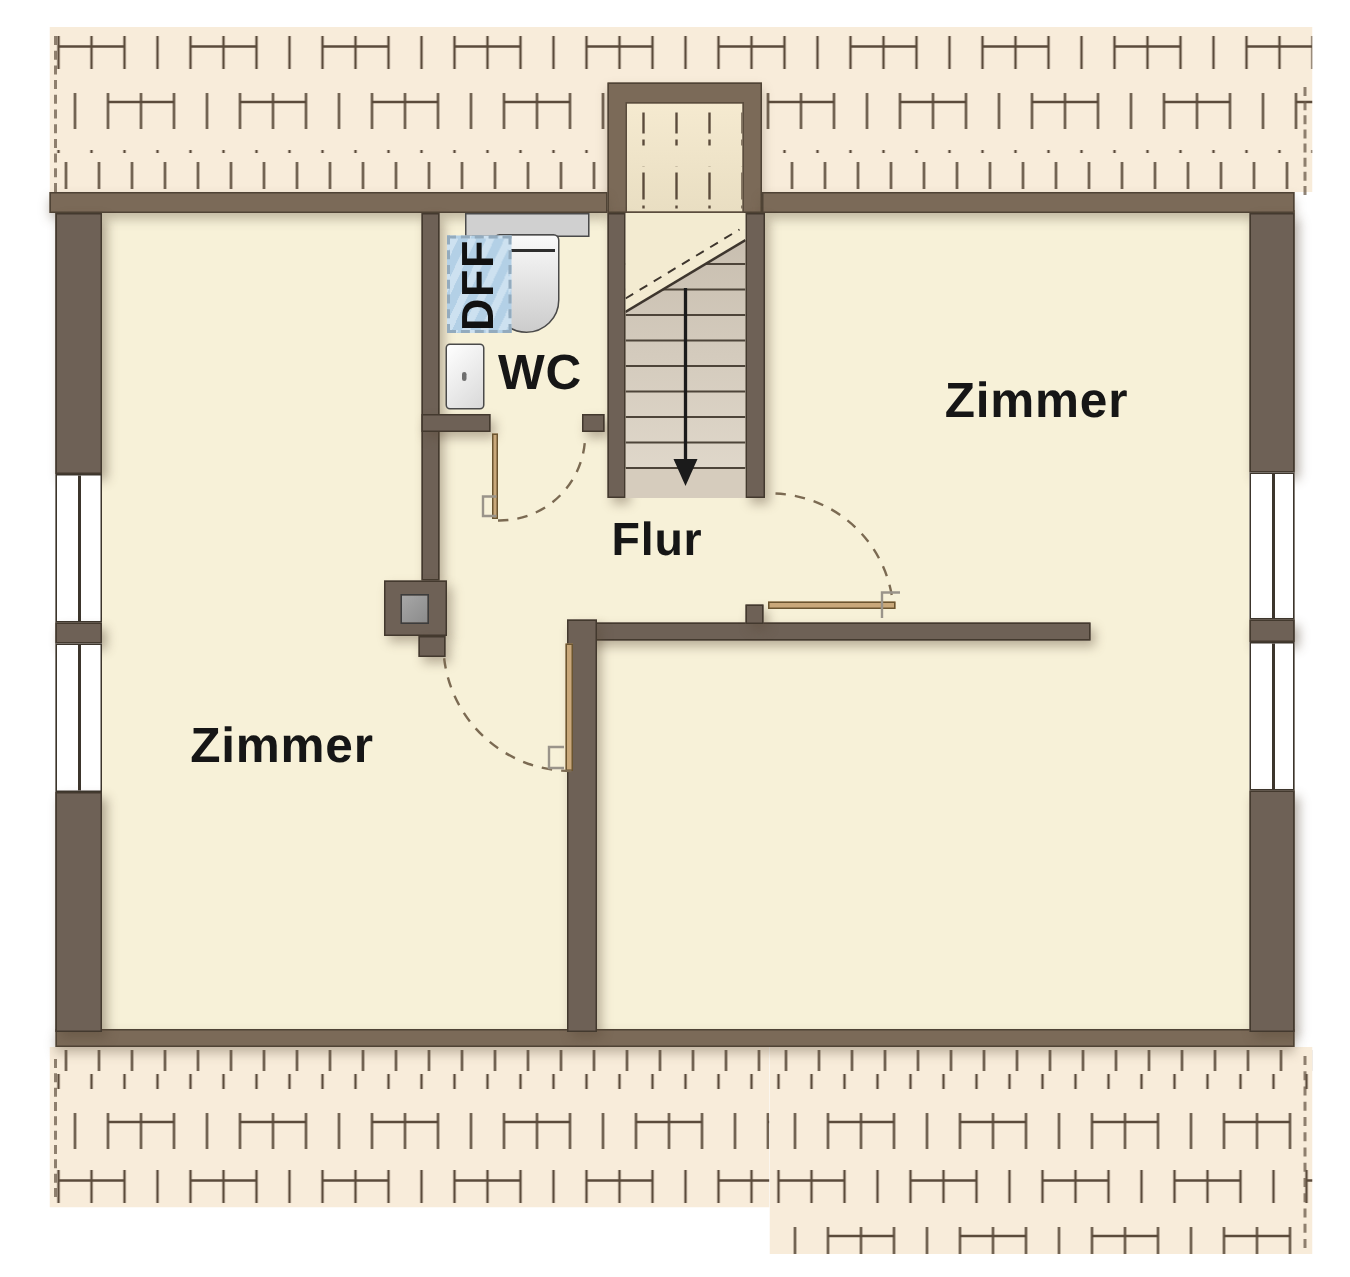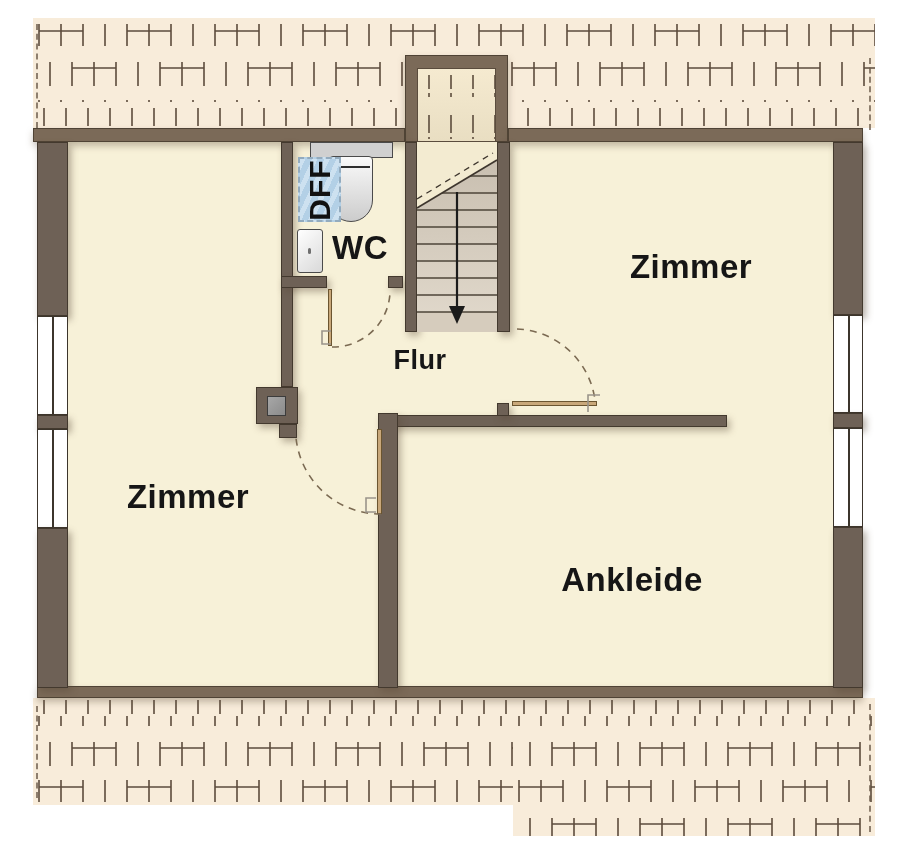--- a/index.html
+++ b/index.html
@@ -183,16 +183,15 @@
     <g fill="none" stroke="#9a948a" stroke-width="1.6">
       <path d="M331 331 h-9 v13 h9"></path>
       <path d="M376 498 h-10 v14 h10"></path>
       <path d="M588 412 v-17 h12"></path>
     </g>
   </svg>
 
   <div class="room-label" style="left:108px;top:479px;width:160px">Zimmer</div>
   <div class="room-label" style="left:611px;top:249px;width:160px">Zimmer</div>
   <div class="room-label" style="left:332px;top:230px;width:56px">WC</div>
-  <div class="room-label" style="left:389px;top:342px;width:62px;font-size:27px">Flur</div>
-  <div class="room-label" style="left:547px;top:562px;width:170px">Ankleide</div>
+  <div class="room-label" style="left:407px;top:342px;width:62px;font-size:31px">Flur</div>
 
 </div>
 
 </body></html>

